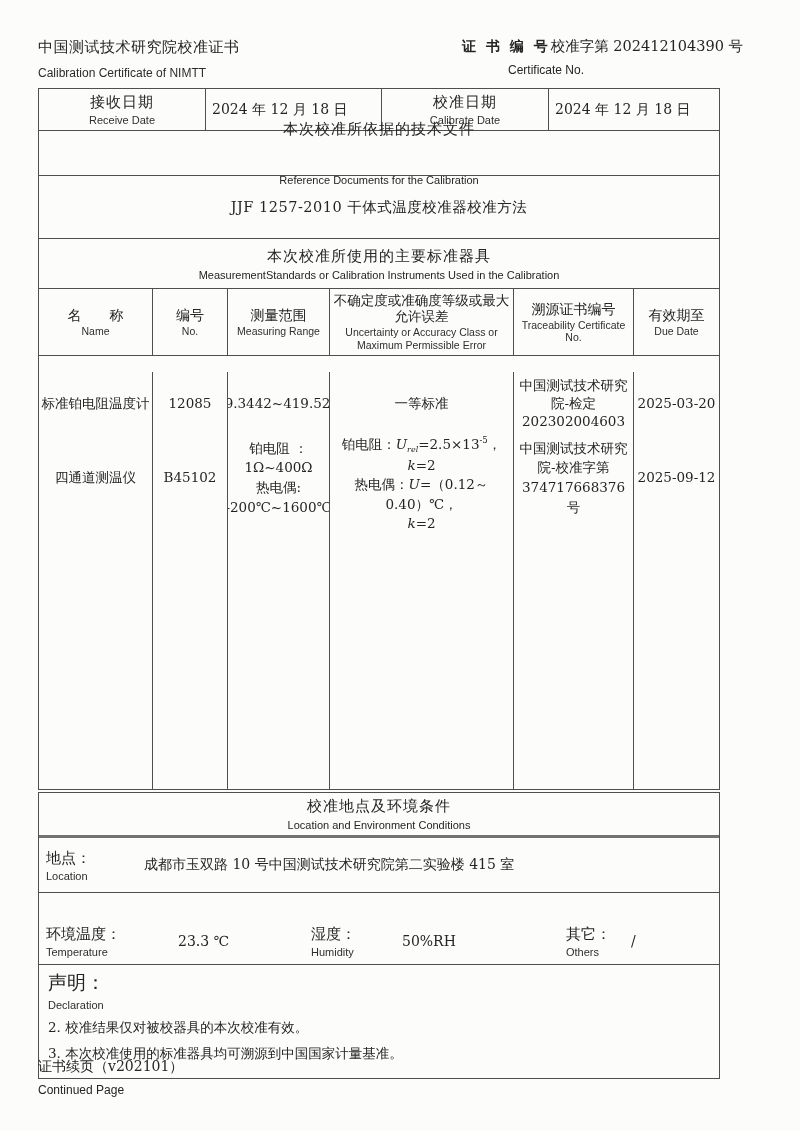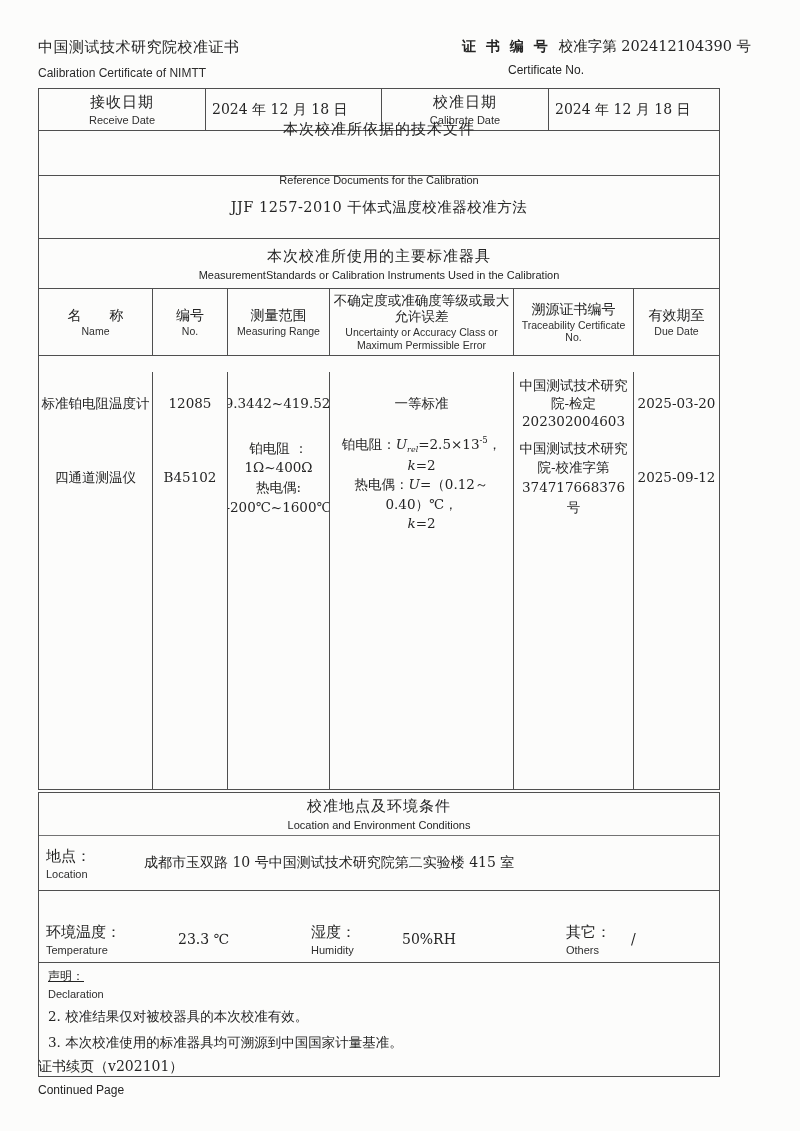--- a/index.html
+++ b/index.html
@@ -10,21 +10,21 @@
     font-family:"Liberation Sans", sans-serif;
   }
   .sans{font-family:"Liberation Sans", sans-serif;}
 
   
   .hdr-left{position:absolute; left:38px; top:38px;}
   .hdr-title-zh{font-size:15px; letter-spacing:.5px;}
   .hdr-title-en{font-size:12px; margin-top:9px; color:#2b2b2b;}
   .hdr-right{position:absolute; left:462px; top:37px;}
   .cert-line{font-size:14px; white-space:nowrap;}
-  .cert-label{font-weight:bold; letter-spacing:3px; margin-right:8px;}
+  .cert-label{font-weight:bold; letter-spacing:3px; }
   .cert-value{font-family:"DejaVu Serif","Liberation Serif",serif; font-size:14.5px;}
   .cert-en{font-size:12px; margin-top:7px; margin-left:46px;}
 
   
   .main-table{
     position:absolute; left:38px; top:88px; width:682px;
     border:1px solid #4f4f4f; box-sizing:border-box;
   }
   .trow{display:flex; border-bottom:1px solid #4f4f4f; box-sizing:border-box;}
   .trow:last-child{border-bottom:none;}
@@ -62,33 +62,33 @@
           font-family:"DejaVu Serif","Liberation Serif",serif; font-size:13.5px; line-height:1.45; padding:0 2px;}
   .sub{font-size:8px; vertical-align:-3px; letter-spacing:0;}
   .sup{font-size:8.5px; vertical-align:6px;}
   .it{font-style:italic;}
 
   
   .loc-table{
     position:absolute; left:38px; top:792px; width:682px;
     border:1px solid #4f4f4f; box-sizing:border-box;
   }
-  .loc-head{height:42px; border-bottom:1px solid #737373;}
+  .loc-head{height:42px; border-bottom:3px solid #737373;}
   .loc-row{height:54px; border-bottom:1px solid #4f4f4f; display:flex; align-items:center;}
   .env-row{height:46px; border-bottom:1px solid #4f4f4f; display:flex; align-items:center;margin-top:25px;}
   .fld-label{padding-left:7px; box-sizing:border-box;}
   .fld-zh{font-size:15px;}
   .fld-en{font-size:11px; margin-top:2px; color:#2e2e2e;}
   .w105{flex:0 0 105px;} .w160{flex:0 0 160px;} .w70{flex:0 0 70px;}
   .w185{flex:0 0 185px;} .w60{flex:0 0 60px;} .wfl{flex:1;}
   .fld-val{font-family:"DejaVu Serif","Liberation Serif",serif; font-size:14px;}
   .loc-val{font-family:"DejaVu Serif","Liberation Serif",serif; font-size:14px; flex:1;}
 
   .decl-row{height:113px; padding:5px 9px; box-sizing:border-box;}
-  .decl-zh{font-size:12px;text-decoration:underline;}
+  .decl-zh{font-size:19px;}
   .decl-en{font-size:11px; margin-top:3px; color:#2e2e2e;}
   .decl-item{font-family:"DejaVu Serif","Liberation Serif",serif; font-size:13.5px; margin-top:8px;}
 
   
   .footer-left{position:absolute; left:38px; top:1058px;}
   .fo-zh{font-family:"DejaVu Serif","Liberation Serif",serif; font-size:14px;}
   .fo-en{font-size:12px; margin-top:7px;}
   .footer-right{position:absolute; left:585px; top:1058px;}
   .fo-page{font-family:"DejaVu Serif","Liberation Serif",serif; font-size:14px; letter-spacing:2px;}
 </style>

